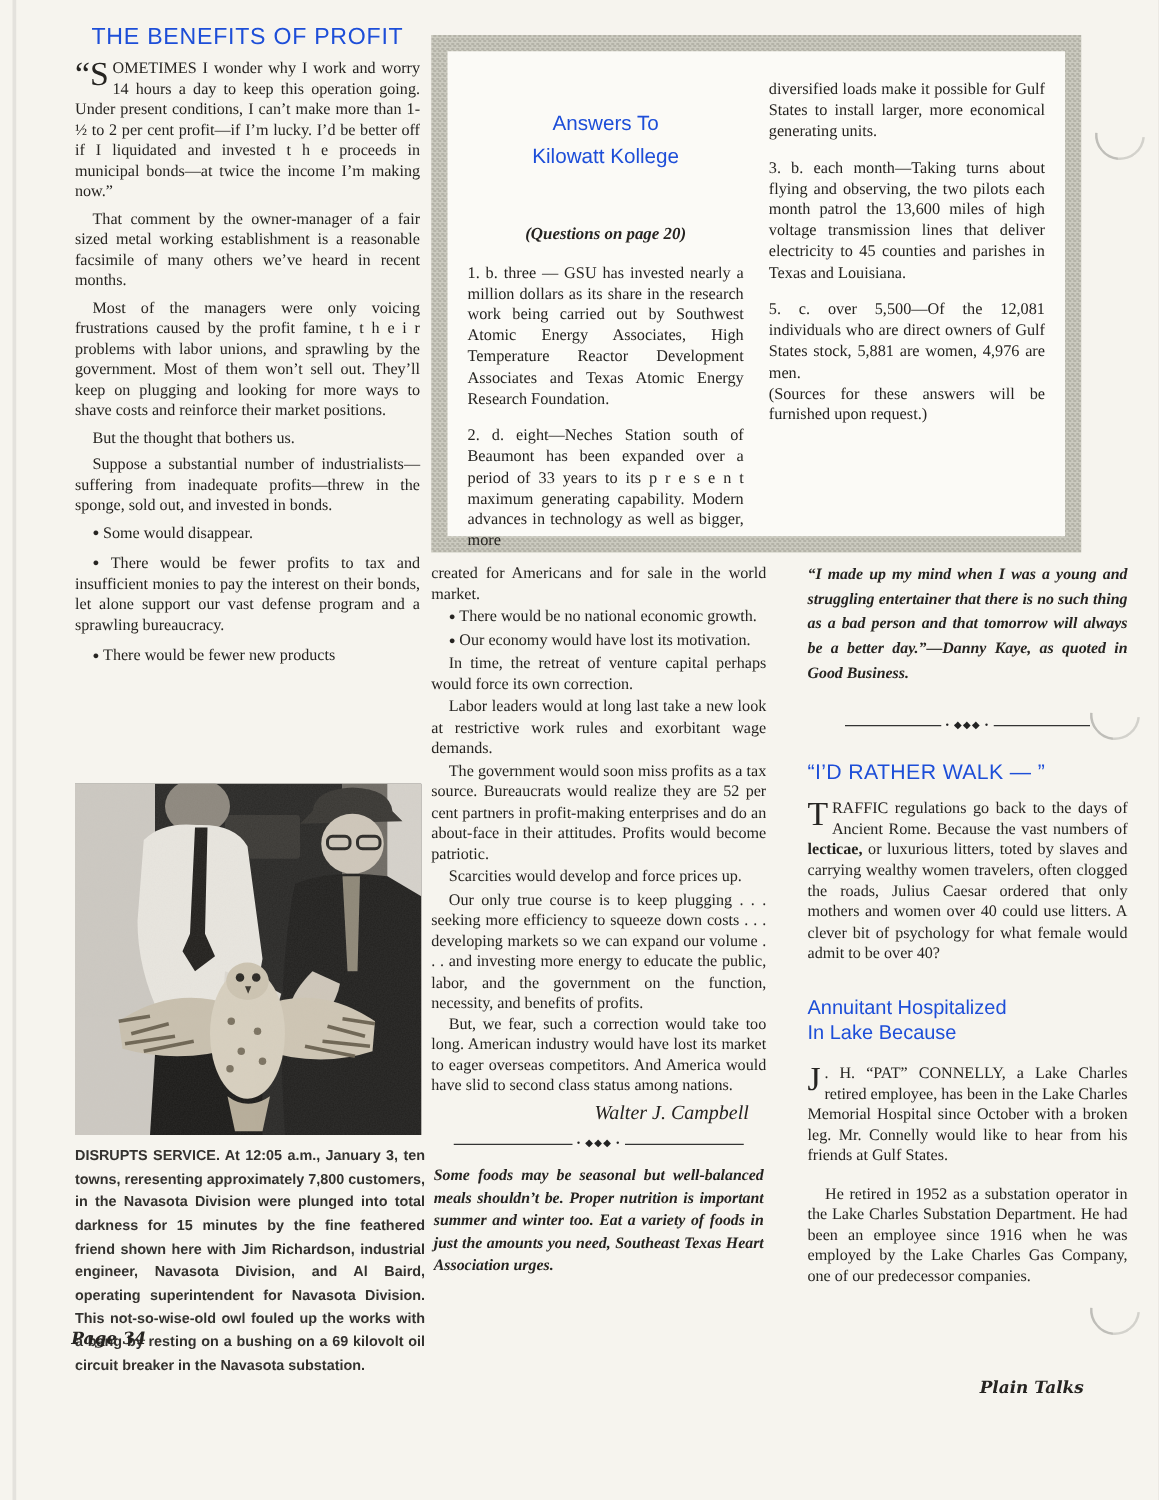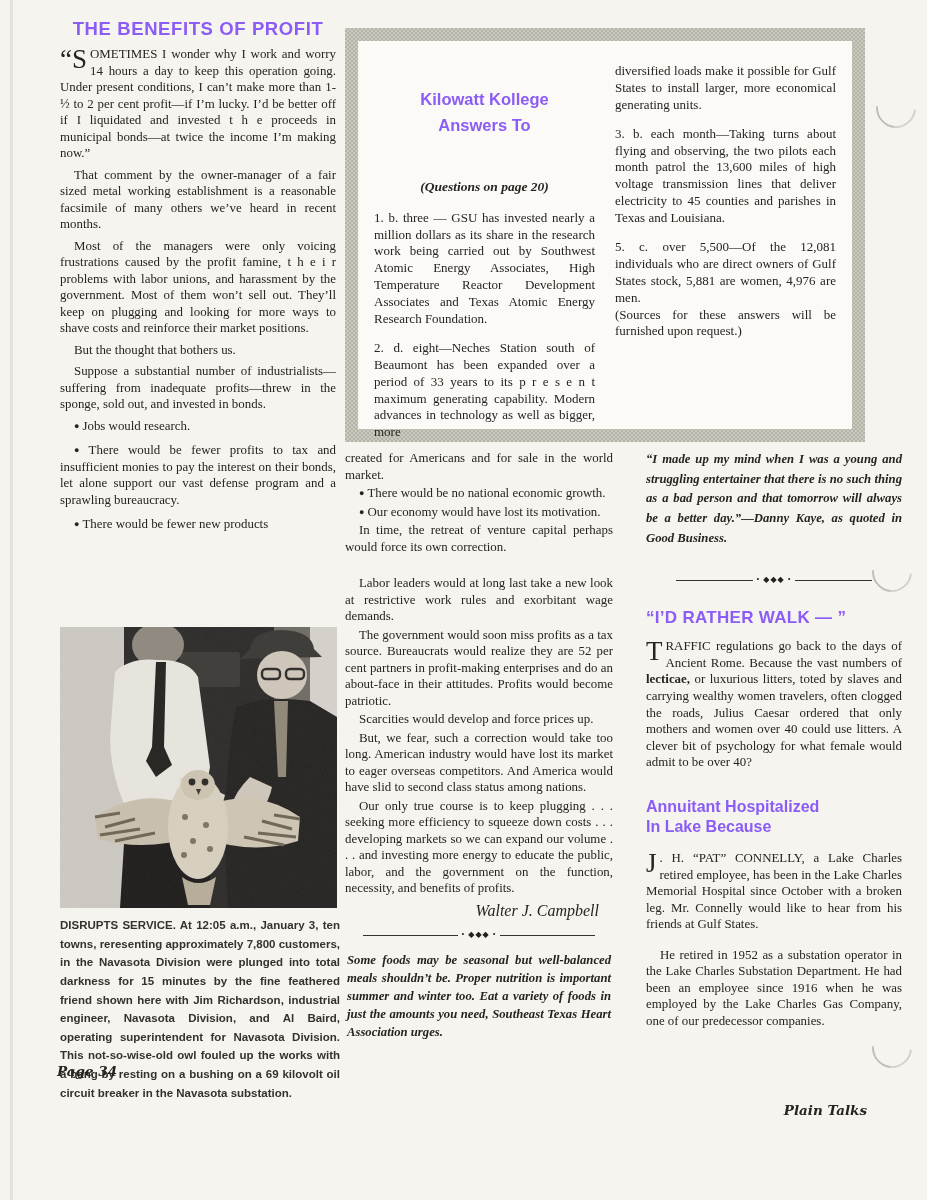--- a/index.html
+++ b/index.html
@@ -14,21 +14,21 @@
   }
   .abs { position:absolute; }
   .justify { text-align:justify; }
   .body-text { font-size:12.9px; line-height:1.28; }
   .body-text p { margin:0 0 5px 0; text-indent:14px; }
   .body-text p.ni { text-indent:0; }
   .dropcap {
     float:left; font-size:27px; line-height:24px; padding:1px 3px 0 0;
     font-weight:normal;
   }
-  .h-sans { font-family:"Liberation Sans", sans-serif; font-weight:bold; color:#8b5cf6; }
+  .h-sans { font-family:"Liberation Sans", sans-serif; font-weight:normal; color:#1d4ed8; }
   .title-main { font-size:18.5px; letter-spacing:.6px; text-align:center; }
   .bullet-p { text-indent:14px; }
   .bullet-glyph { font-size:9px; vertical-align:1px; padding-right:3px; }
   
   .kbox {
     background:repeating-conic-gradient(#b4b3a8 0% 25%, #cbcabf 0% 50%) 0 0/4px 4px;
     padding:13px;
   }
   .kbox-inner { background:#fbfaf6; width:100%; height:100%; box-sizing:border-box;
     display:flex; gap:20px; padding:18px 16px; }
@@ -63,40 +63,40 @@
   <div class="punch" style="left:872px; top:552px;"></div>
   <div class="punch" style="left:872px; top:1028px;"></div>
 
   <div class="abs h-sans title-main" style="left:60px; top:18px; width:276px;">THE BENEFITS OF PROFIT</div>
 
   <div class="abs body-text justify" style="left:60px; top:46px; width:276px;">
     <p class="ni">
       <span class="dropcap">“S</span><span>OMETIMES I wonder why I work and worry 14 hours a day to keep this operation going.  Under present conditions, I can’t make more than 1-½ to 2 per cent profit—if I’m lucky. I’d be better off if I liquidated and invested t h e proceeds in municipal bonds—at twice the income I’m making now.”</span>
     </p>
     <p>That comment by the owner-manager of a fair sized metal working establishment is a reasonable facsimile of many others we’ve heard in recent months.</p>
-    <p>Most of the managers were only voicing frustrations caused by the profit famine, t h e i r problems with labor unions, and harassment by the government.  Most of them won’t sell out. They’ll keep on plugging and looking for more ways to shave costs and reinforce their market positions.</p>
+    <p>Most of the managers were only voicing frustrations caused by the profit famine, t h e i r problems with labor unions, and sprawling by the government.  Most of them won’t sell out. They’ll keep on plugging and looking for more ways to shave costs and reinforce their market positions.</p>
     <p>But the thought that bothers us.</p>
     <p>Suppose a substantial number of industrialists—suffering from inadequate profits—threw in the sponge, sold out, and invested in bonds.</p>
     <p class="bullet-p" style="margin-bottom:8px;">
-      <span class="bullet-glyph">●</span><span>Jobs would research.</span>
+      <span class="bullet-glyph">●</span><span>Some would disappear.</span>
     </p>
     <p class="bullet-p" style="margin-bottom:8px;">
       <span class="bullet-glyph">●</span><span>There would be fewer profits to tax and insufficient monies to pay the interest on their bonds, let alone support our vast defense program and a sprawling bureaucracy.</span>
     </p>
     <p class="bullet-p">
       <span class="bullet-glyph">●</span><span>There would be fewer new products</span>
     </p>
   </div>
 
   <div class="abs kbox" style="left:345px; top:28px; width:520px; height:414px; box-sizing:border-box;">
     <div class="kbox-inner">
       <div class="kcol">
         <div class="h-sans ktitle">
+          <div>Answers To</div>
           <div>Kilowatt Kollege</div>
-          <div>Answers To</div>
         </div>
         <div class="ksub">(Questions on page 20)</div>
         <p>1.  b.  three — GSU has invested nearly a million dollars as its share in the research work being carried out by Southwest Atomic Energy Associates, High Temperature Reactor Development Associates and Texas Atomic Energy Research Foundation.</p>
         <p>2.  d.  eight—Neches Station south of Beaumont has been expanded over a period of 33 years to its p r e s e n t maximum generating capability.  Modern advances in technology as well as bigger, more</p>
       </div>
       <div class="kcol" style="padding-top:4px;">
         <p>diversified loads make it possible for Gulf States to install larger, more economical generating units.</p>
         <p>3.  b.  each month—Taking turns about flying and observing, the two pilots each month patrol the 13,600 miles of high voltage transmission lines that deliver electricity to 45 counties and parishes in Texas and Louisiana.</p>
         <p style="margin-bottom:0;">5.  c.  over 5,500—Of the 12,081 individuals who are direct owners of Gulf States stock, 5,881 are women, 4,976 are men.</p>
         <p>(Sources for these answers will be furnished upon request.)</p>
@@ -105,26 +105,26 @@
   </div>
 
   <div class="abs body-text justify" style="left:345px; top:450px; width:268px;">
     <p class="ni" style="margin-bottom:2px;">created for Americans and for sale in the world market.</p>
     <p class="bullet-p" style="margin-bottom:2px;">
       <span class="bullet-glyph">●</span><span>There would be no national economic growth.</span>
     </p>
     <p class="bullet-p" style="margin-bottom:2px;">
       <span class="bullet-glyph">●</span><span>Our economy would have lost its motivation.</span>
     </p>
-    <p style="margin-bottom:20px;">In time, the retreat of venture capital perhaps would force its own correction.</p>
+    <p style="margin-bottom:2px;">In time, the retreat of venture capital perhaps would force its own correction.</p>
     <p style="margin-bottom:2px;">Labor leaders would at long last take a new look at restrictive work rules and exorbitant wage demands.</p>
     <p style="margin-bottom:2px;">The government would soon miss profits as a tax source.  Bureaucrats would realize they are 52 per cent partners in profit-making enterprises and do an about-face in their attitudes. Profits would become patriotic.</p>
     <p style="margin-bottom:2px;">Scarcities would develop and force prices up.</p>
+    <p style="margin-bottom:0;">Our only true course is to keep plugging . . . seeking more efficiency to squeeze down costs . . . developing markets so we can expand our volume . . . and investing more energy to educate the public, labor, and the government on the function, necessity, and benefits of profits.</p>
     <p style="margin-bottom:2px;">But, we fear, such a correction would take too long.  American industry would have lost its market to eager overseas competitors.  And America would have slid to second class status among nations.</p>
-    <p style="margin-bottom:0;">Our only true course is to keep plugging . . . seeking more efficiency to squeeze down costs . . . developing markets so we can expand our volume . . . and investing more energy to educate the public, labor, and the government on the function, necessity, and benefits of profits.</p>
     <div class="byline">Walter J. Campbell</div>
     <div class="divider">
       <span class="rule"></span>
         <span class="orn">• ◆◆◆ •</span>
         <span class="rule"></span>
     </div>
     <div class="bold-ital" style="padding:2px 2px 0 2px;">Some foods may be seasonal but well-balanced meals shouldn’t be.  Proper nutrition is important summer and winter too. Eat a variety of foods in just the amounts you need, Southeast Texas Heart Association urges.</div>
   </div>
 
   <div class="abs" style="left:646px; top:450px; width:256px;">

